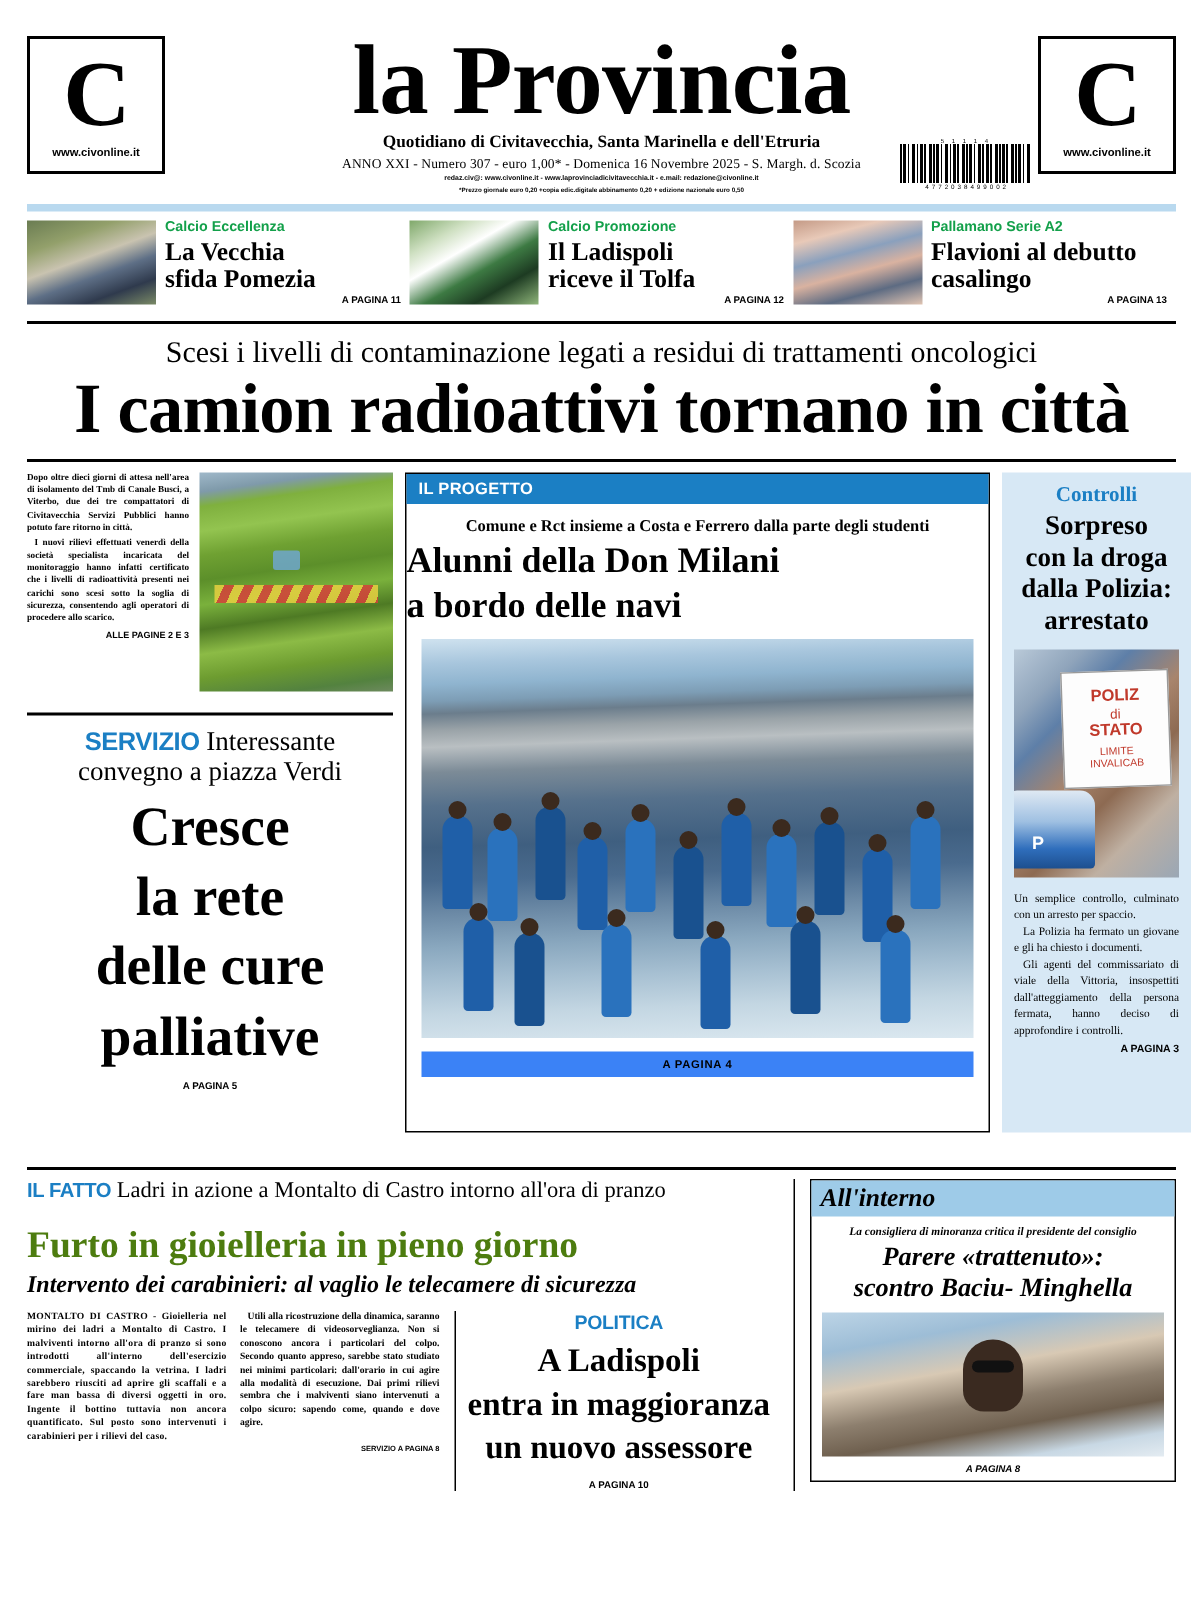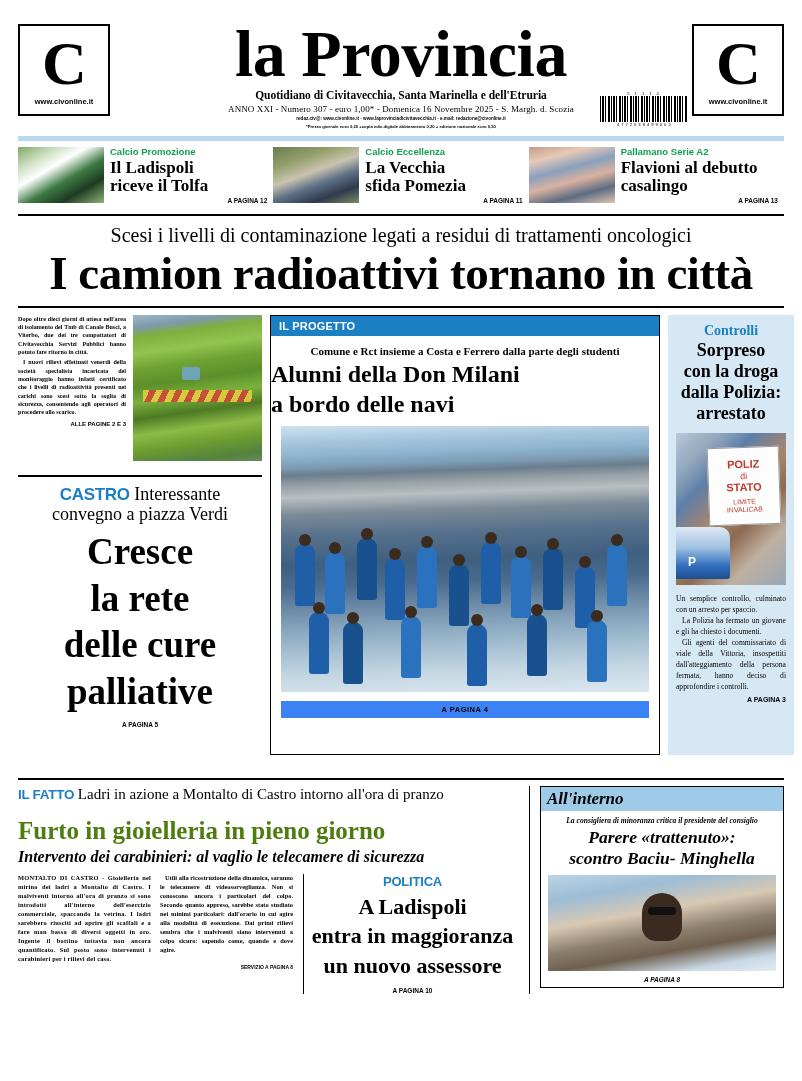--- a/index.html
+++ b/index.html
@@ -349,35 +349,35 @@
     <div class="logo-box">
       <div class="logo-c">C</div>
       <div class="logo-url">www.civonline.it</div>
     </div>
   </div>
 
   <div class="sports-rule"></div>
 
   <div class="sports-strip">
     <div class="sports-item">
+      <div class="sports-photo sp-a"></div>
+      <div class="sports-text">
+        <div class="kicker-green">Calcio Eccellenza</div>
+        <div class="sports-head">La Vecchia</div>
+        <div class="sports-head">sfida Pomezia</div>
+        <div class="page-ref-small">A PAGINA 11</div>
+      </div>
+    </div>
+    <div class="sports-item">
       <div class="sports-photo sp-b"></div>
       <div class="sports-text">
         <div class="kicker-green">Calcio Promozione</div>
         <div class="sports-head">Il Ladispoli</div>
         <div class="sports-head">riceve il Tolfa</div>
         <div class="page-ref-small">A PAGINA 12</div>
-      </div>
-    </div>
-    <div class="sports-item">
-      <div class="sports-photo sp-a"></div>
-      <div class="sports-text">
-        <div class="kicker-green">Calcio Eccellenza</div>
-        <div class="sports-head">La Vecchia</div>
-        <div class="sports-head">sfida Pomezia</div>
-        <div class="page-ref-small">A PAGINA 11</div>
       </div>
     </div>
     <div class="sports-item">
       <div class="sports-photo sp-c"></div>
       <div class="sports-text">
         <div class="kicker-green">Pallamano Serie A2</div>
         <div class="sports-head">Flavioni al debutto</div>
         <div class="sports-head">casalingo</div>
         <div class="page-ref-small">A PAGINA 13</div>
       </div>
@@ -398,21 +398,21 @@
           <p class="first">Dopo oltre dieci giorni di attesa nell'area di isolamento del Tmb di Canale Busci, a Viterbo, due dei tre compattatori di Civitavecchia Servizi Pubblici hanno potuto fare ritorno in città.</p>
           <p>I nuovi rilievi effettuati venerdì della società specialista incaricata del monitoraggio hanno infatti certificato che i livelli di radioattività presenti nei carichi sono scesi sotto la soglia di sicurezza, consentendo agli operatori di procedere allo scarico.</p>
           <div class="allepagine">ALLE PAGINE 2 E 3</div>
         </div>
         <div class="truck-photo"></div>
       </div>
 
       <div class="hr-black"></div>
 
       <div class="hospice-kicker">
-        <b>CASTRO</b><span> Interessante</span>
+        <b>SERVIZIO</b><span> Interessante</span>
       </div>
       <div class="hospice-kicker">convegno a piazza Verdi</div>
 
       <div class="hospice-title">Cresce</div>
       <div class="hospice-title">la rete</div>
       <div class="hospice-title">delle cure</div>
       <div class="hospice-title">palliative</div>
       <div class="page-ref-center">A PAGINA 5</div>
     </div>
 

